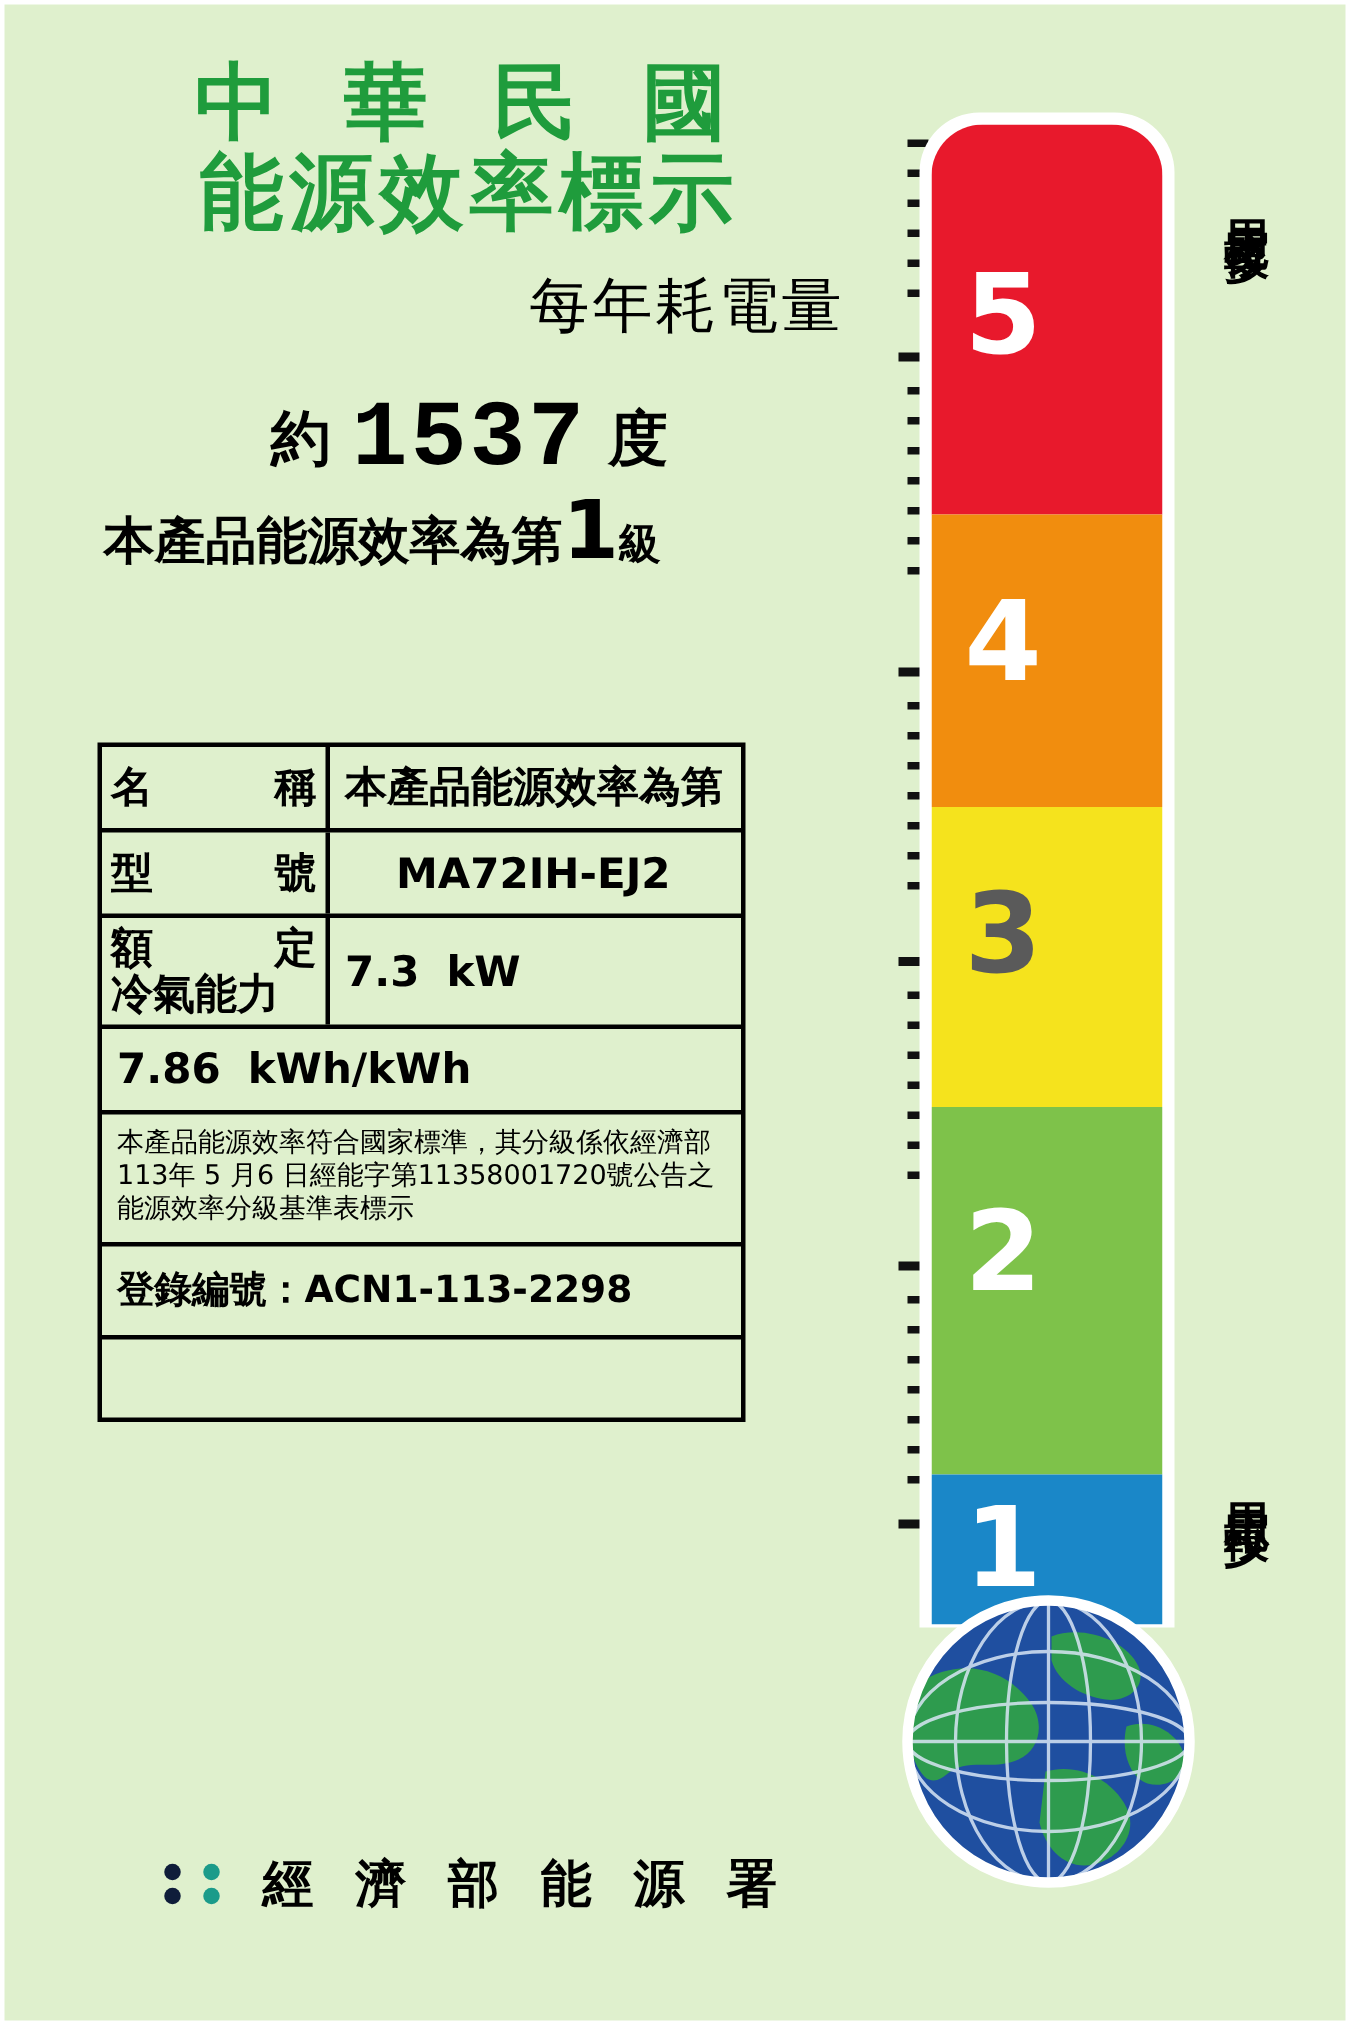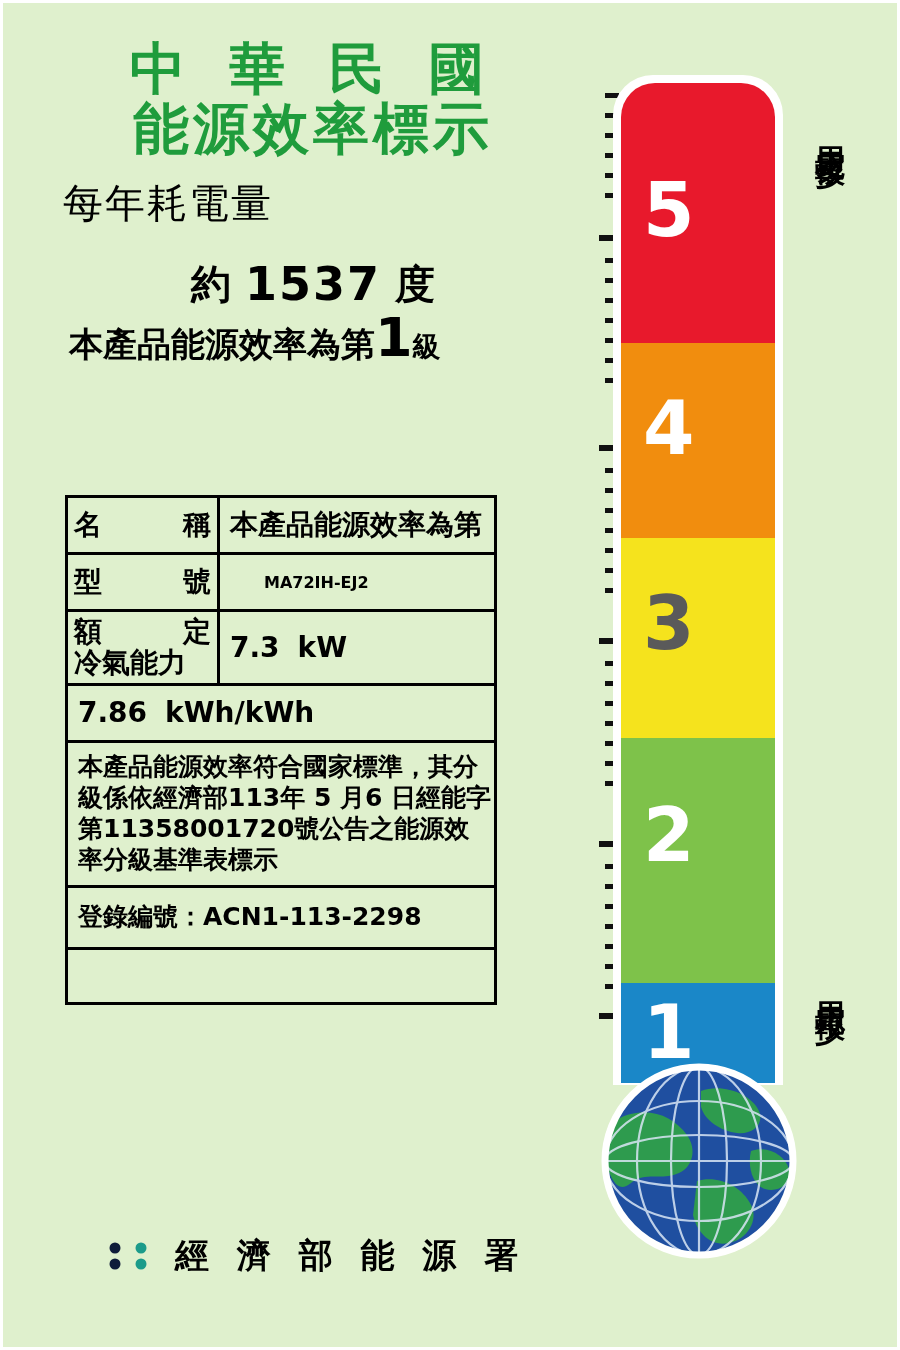--- a/index.html
+++ b/index.html
@@ -39,40 +39,41 @@
     white-space: nowrap;
     font-family: "DejaVu Sans", "Liberation Sans", sans-serif;
   }
   .title-line2 {
     letter-spacing: 4px;
   }
   .subtitle {
     margin-top: 16px;
     font-size: 40px;
     color: #000;
-    text-align: left;
+    text-align: right;
     letter-spacing: 2px;
     font-weight: 500;
   }
   .consumption {
     margin-top: 26px;
     text-align: center;
     white-space: nowrap;
   }
   .consumption .approx {
     font-size: 40px;
     font-weight: bold;
     vertical-align: middle;
   }
   .consumption .kwh {
-    font-size: 46px;
+    font-size: 62px;
     font-weight: bold;
     letter-spacing: 2px;
     vertical-align: middle;
     margin: 17px 14px;
+    font-family: Liberation Mono, monospace;
   }
   .consumption .unit {
     font-size: 40px;
     font-weight: bold;
     vertical-align: middle;
   }
   .grade-line {
     margin-top: 4px;
     text-align: left;
     padding-left: 6px;
@@ -129,26 +130,26 @@
   }
   .spec-val {
     flex: 1;
     box-sizing: border-box;
     padding: 4px 10px;
     display: flex;
     align-items: center;
     font-size: 28px;
     font-weight: bold;
   }
-  .spec-val.small { font-size: 16px; padding-left: 44px; }
+  .spec-val.small { font-size: 28px; padding-left: 44px; }
   .val-num { margin-right: 18px; }
   .note-row {
     padding: 8px 0 10px 10px;
-    font-size: 25px;
-    font-weight: bold;
+    font-size: 18px;
+    font-weight: normal;
     line-height: 1.24;
     border-bottom: 3px solid #000;
   }
   .reg-row {
     padding: 12px 10px 14px 10px;
     font-size: 25px;
     font-weight: bold;
     border-bottom: 3px solid #000;
   }
   .blank-row { height: 52px; }

